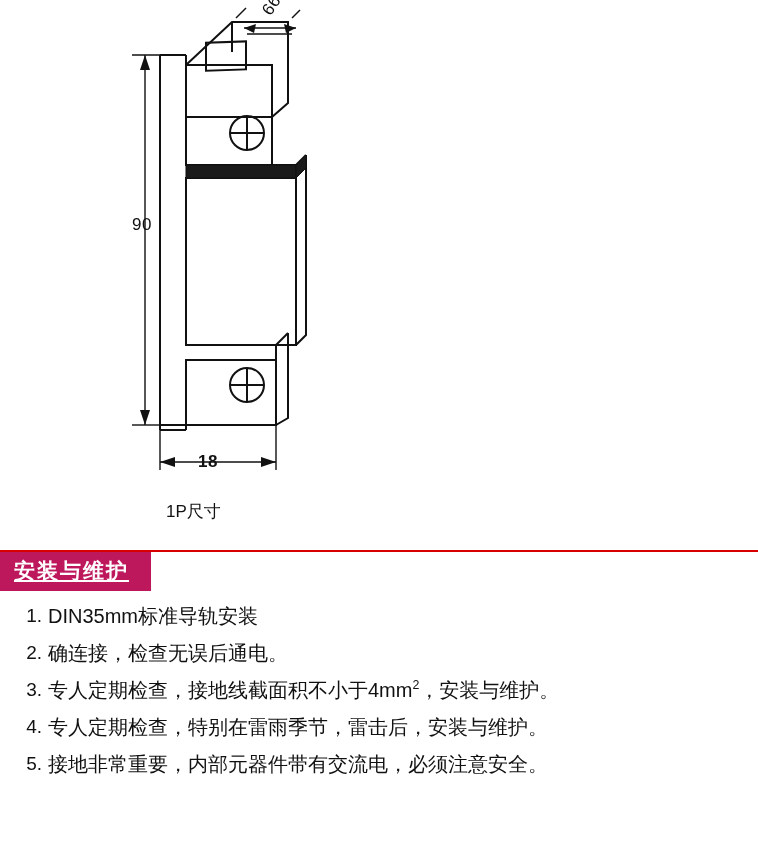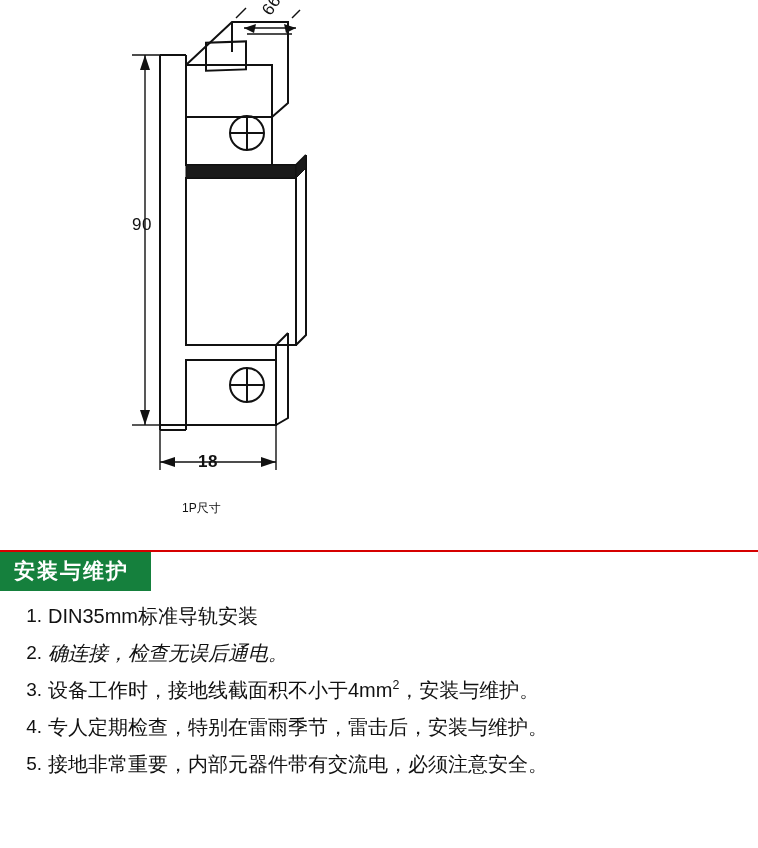--- a/index.html
+++ b/index.html
@@ -45,48 +45,49 @@
     top: 215px;
     margin-left: 20px;
   }
   #dim-18 {
     left: 198px;
     top: 452px;
     font-weight: bold;
   }
   .caption {
     position: absolute;
-    left: 182px;
+    left: 166px;
     top: 500px;
-    font-size: 12px;
+    font-size: 17px;
     color: #111;
     font-family: "Liberation Sans", "DejaVu Sans", sans-serif;
   }
 
   
   .section-header-wrap {
     position: absolute;
     left: 0;
     top: 550px;
     width: 758px;
   }
   .rule-top {
     height: 2px;
     background: #d60000;
     width: 758px;
   }
   .section-header {
     display: inline-block;
-    background: #15803d;
+    background: #be185d;
     color: #ffffff;
     font-size: 21px;
     font-weight: bold;
     padding: 5px 22px 6px 14px;
     letter-spacing: 2px;
     font-family: "Liberation Sans", "DejaVu Sans", sans-serif;
+    text-decoration: underline;
   }
 
   
   .notes {
     position: absolute;
     left: 0;
     top: 600px;
     width: 758px;
     padding: 0;
     margin: 0;
@@ -107,21 +108,20 @@
     padding-right: 6px;
     font-size: 19px;
   }
   .note-text {
     flex: 1 1 auto;
     padding-right: 24px;
   }
   .note-text .cont {
     display: block;
     text-indent: 0;
-    font-style: italic;
   }
   sup {
     font-size: 0.62em;
     vertical-align: super;
   }
 </style>
 </head>
 <body>
 
 <div class="drawing-area">
@@ -228,21 +228,21 @@
   <div class="note-item">
     <span class="note-num">2.</span>
     <span class="note-text">
       <span class="cont">确连接，检查无误后通电。</span>
     </span>
   </div>
 
   <div class="note-item">
     <span class="note-num">3.</span>
     <span class="note-text">
-      <span>设备工作时，接地线截面积不小于4mm</span><sup>2</sup><span>，安装与维护。</span>
+      <span>专人定期检查，接地线截面积不小于4mm</span><sup>2</sup><span>，安装与维护。</span>
     </span>
   </div>
 
   <div class="note-item">
     <span class="note-num">4.</span>
     <span class="note-text">
       <span>专人定期检查，特别在雷雨季节，雷击后，安装与维护。</span>
     </span>
   </div>
 

